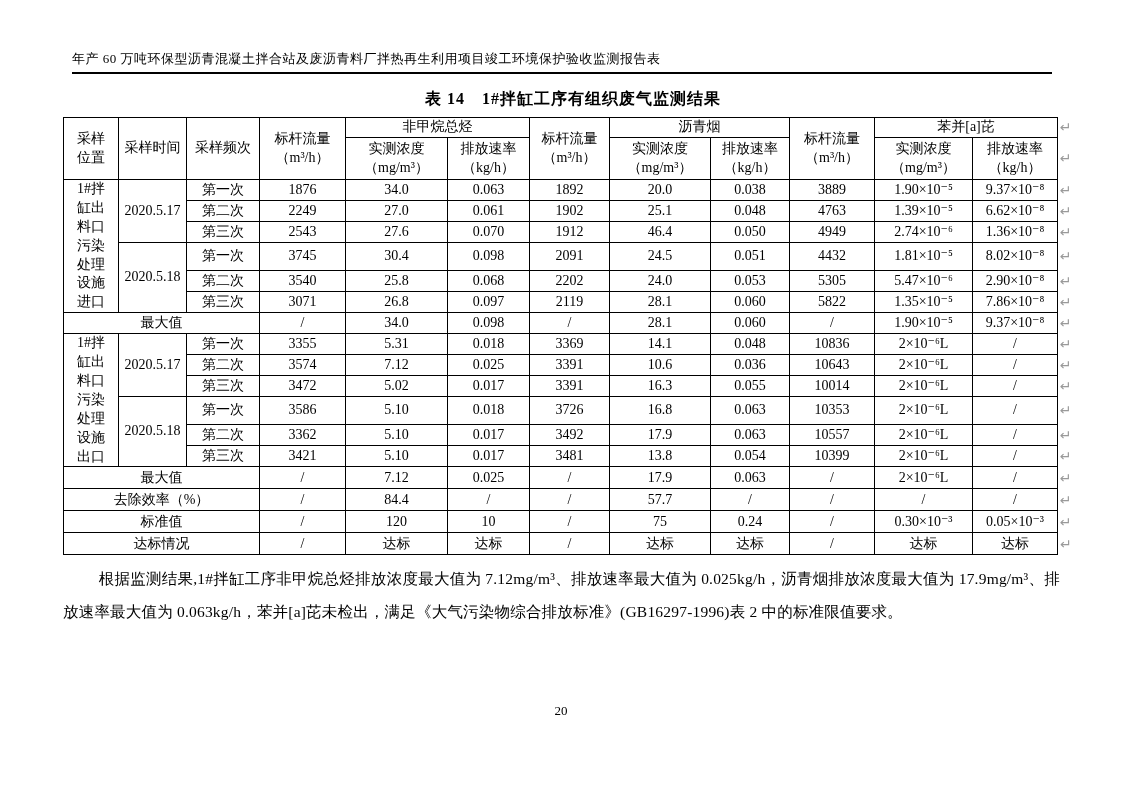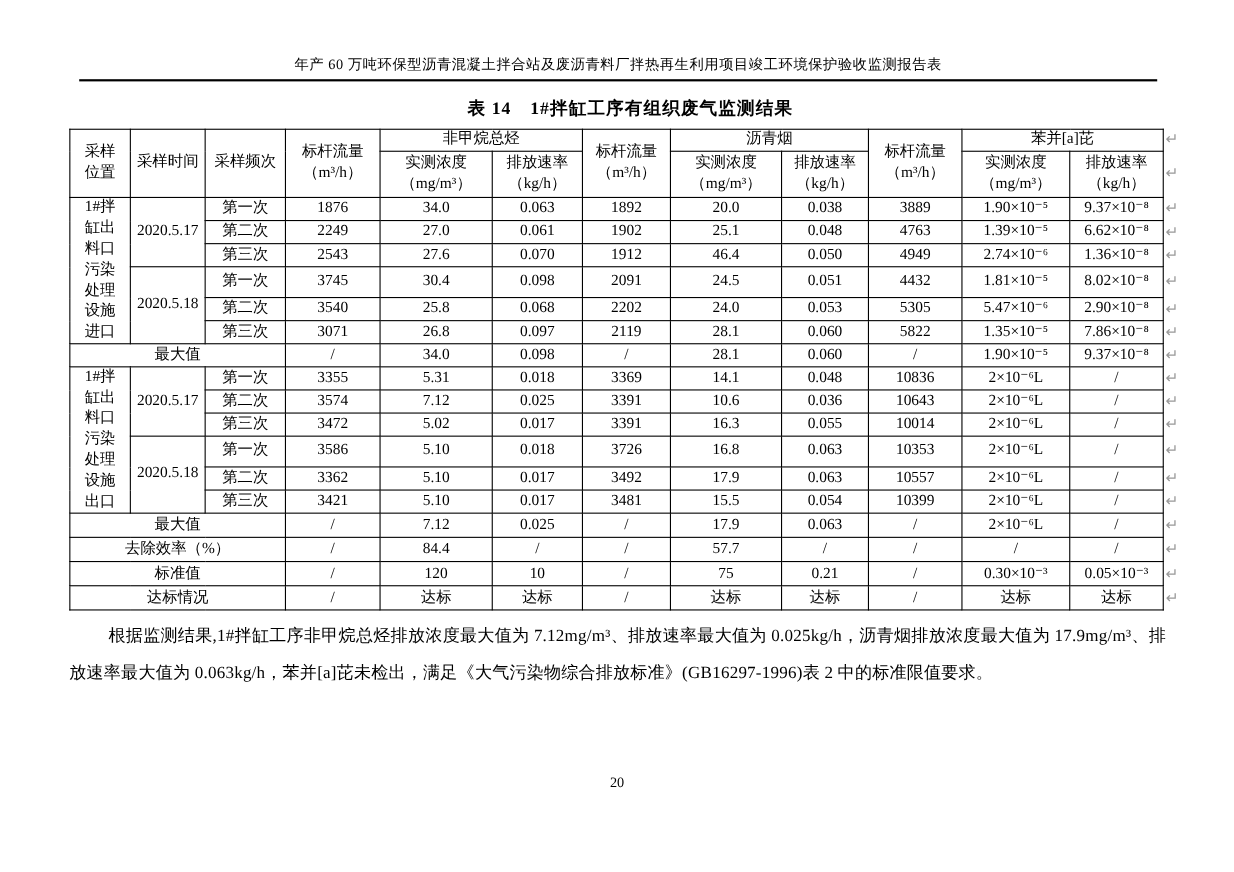--- a/index.html
+++ b/index.html
@@ -7,21 +7,20 @@
     background: #ffffff;
     width: 1122px; height: 793px;
     overflow: hidden;
     font-family: "Liberation Serif", "DejaVu Serif", serif;
     color: #000;
     position: relative;
   }
   .doc-header {
     margin: 50px auto 0 72px;
     width: 980px;
-    text-align: center;
     font-size: 13px;
     letter-spacing: 0.5px;
     padding-bottom: 4px;
     border-bottom: 2px solid #000;
   }
   .table-title {
     text-align: center;
     font-weight: bold;
     font-size: 16px;
     margin-top: 15px;
@@ -308,21 +307,21 @@
     <td>2×10⁻⁶L</td>
     <td>/</td>
     <td class="mark-cell">↵</td>
   </tr>
   <tr class="data-row">
     <td>第三次</td>
     <td>3421</td>
     <td>5.10</td>
     <td>0.017</td>
     <td>3481</td>
-    <td>15.5</td>
+    <td>13.8</td>
     <td>0.054</td>
     <td>10399</td>
     <td>2×10⁻⁶L</td>
     <td>/</td>
     <td class="mark-cell">↵</td>
   </tr>
 
   <tr class="summary-row">
     <td colspan="3">最大值</td>
     <td>/</td>
@@ -351,21 +350,21 @@
     <td class="mark-cell">↵</td>
   </tr>
 
   <tr class="summary-row">
     <td colspan="3">标准值</td>
     <td>/</td>
     <td>120</td>
     <td>10</td>
     <td>/</td>
     <td>75</td>
-    <td>0.21</td>
+    <td>0.24</td>
     <td>/</td>
     <td>0.30×10⁻³</td>
     <td>0.05×10⁻³</td>
     <td class="mark-cell">↵</td>
   </tr>
 
   <tr class="summary-row">
     <td colspan="3">达标情况</td>
     <td>/</td>
     <td>达标</td>

